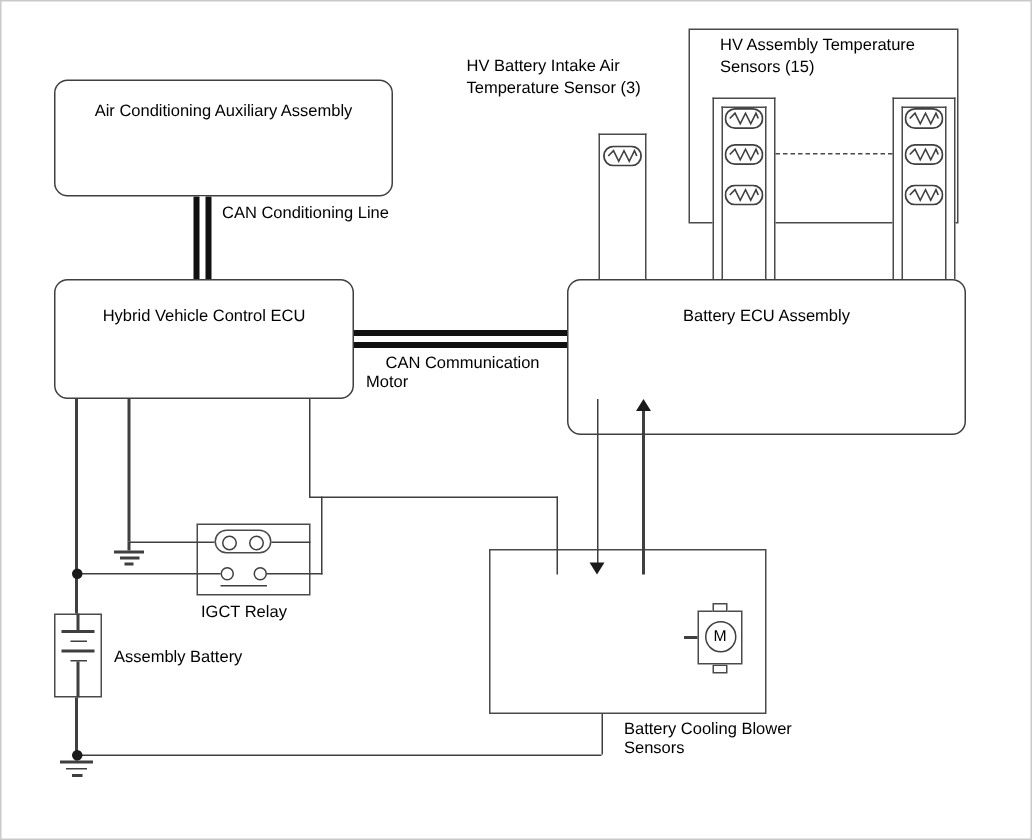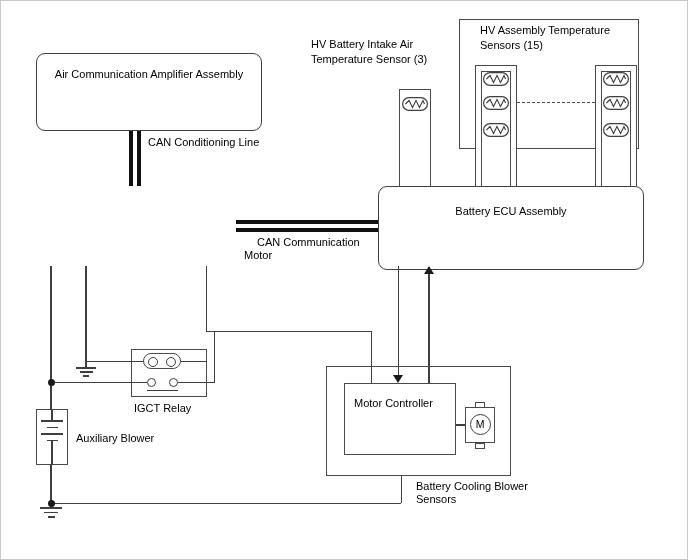--- a/index.html
+++ b/index.html
@@ -31,33 +31,33 @@
   <div class="sbox" style="left:474px;top:64px;width:42px;height:121px;border-bottom:none;"></div>
   <div class="sbox" style="left:480px;top:70px;width:30px;height:115px;border-bottom:none;"></div>
 
   <div class="sbox" style="left:594px;top:64px;width:42px;height:121px;border-bottom:none;"></div>
   <div class="sbox" style="left:600px;top:70px;width:30px;height:115px;border-bottom:none;"></div>
   <div class="dash" style="left:516px;top:101px;width:78px;"></div>
 
   <div class="sbox" style="left:398px;top:88px;width:32px;height:97px;border-bottom:none;"></div>
 
   <div class="box" style="left:35px;top:52px;width:226px;height:78px;padding-top:14px;">
-    <span>Air Communication Amplifier Assembly</span>
+    <span>Air Conditioning Auxiliary Assembly</span>
   </div>
 
+  <div class="box" style="left:35px;top:185px;width:200px;height:80px;padding-top:18px;">
+    <span>Hybrid Vehicle Control ECU</span>
+  </div>
 
-  <div class="box" style="left:377px;top:185px;width:266px;height:84px;padding-top:18px;">
+  <div class="box" style="left:377px;top:185px;width:266px;height:104px;padding-top:18px;">
     <span>Battery ECU Assembly</span>
   </div>
 
   <div class="sbox" style="left:325px;top:365px;width:185px;height:110px;"></div>
 
-  <div class="sbox" style="left:343px;top:382px;width:112px;height:72px;border-width:1.5px;text-align:left;padding:13px 0 0 9px;">
-    <span>Motor Controller</span>
-  </div>
 
   <div class="sbox" style="left:130px;top:348px;width:76px;height:48px;"></div>
 
   <div class="sbox" style="left:35px;top:408px;width:32px;height:56px;"></div>
 
   <div class="w" style="left:49.25px;top:265px;width:1.5px;height:143px;"></div>
   <div class="w" style="left:49.25px;top:464px;width:1.5px;height:42px;"></div>
   <div class="w" style="left:50px;top:501.5px;width:350px;height:1.5px;"></div>
   <div class="w" style="left:399.5px;top:475px;width:1.5px;height:27px;"></div>
 
@@ -147,17 +147,17 @@
   </svg>
 
   <div class="lbl" style="left:147px;top:135px;">CAN Conditioning Line</div>
   <div class="lbl" style="left:256px;top:235px;">CAN Communication</div>
   <div class="lbl" style="left:243px;top:248px;">Motor</div>
   <div class="lbl" style="left:310px;top:37px;">HV Battery Intake Air</div>
   <div class="lbl" style="left:310px;top:52px;">Temperature Sensor (3)</div>
   <div class="lbl" style="left:479px;top:23px;">HV Assembly Temperature</div>
   <div class="lbl" style="left:479px;top:38px;">Sensors (15)</div>
   <div class="lbl" style="left:133px;top:401px;">IGCT Relay</div>
-  <div class="lbl" style="left:75px;top:431px;">Auxiliary Blower</div>
+  <div class="lbl" style="left:75px;top:431px;">Assembly Battery</div>
   <div class="lbl" style="left:415px;top:479px;">Battery Cooling Blower</div>
   <div class="lbl" style="left:415px;top:492px;">Sensors</div>
 
 </div>
 
 </body></html>

